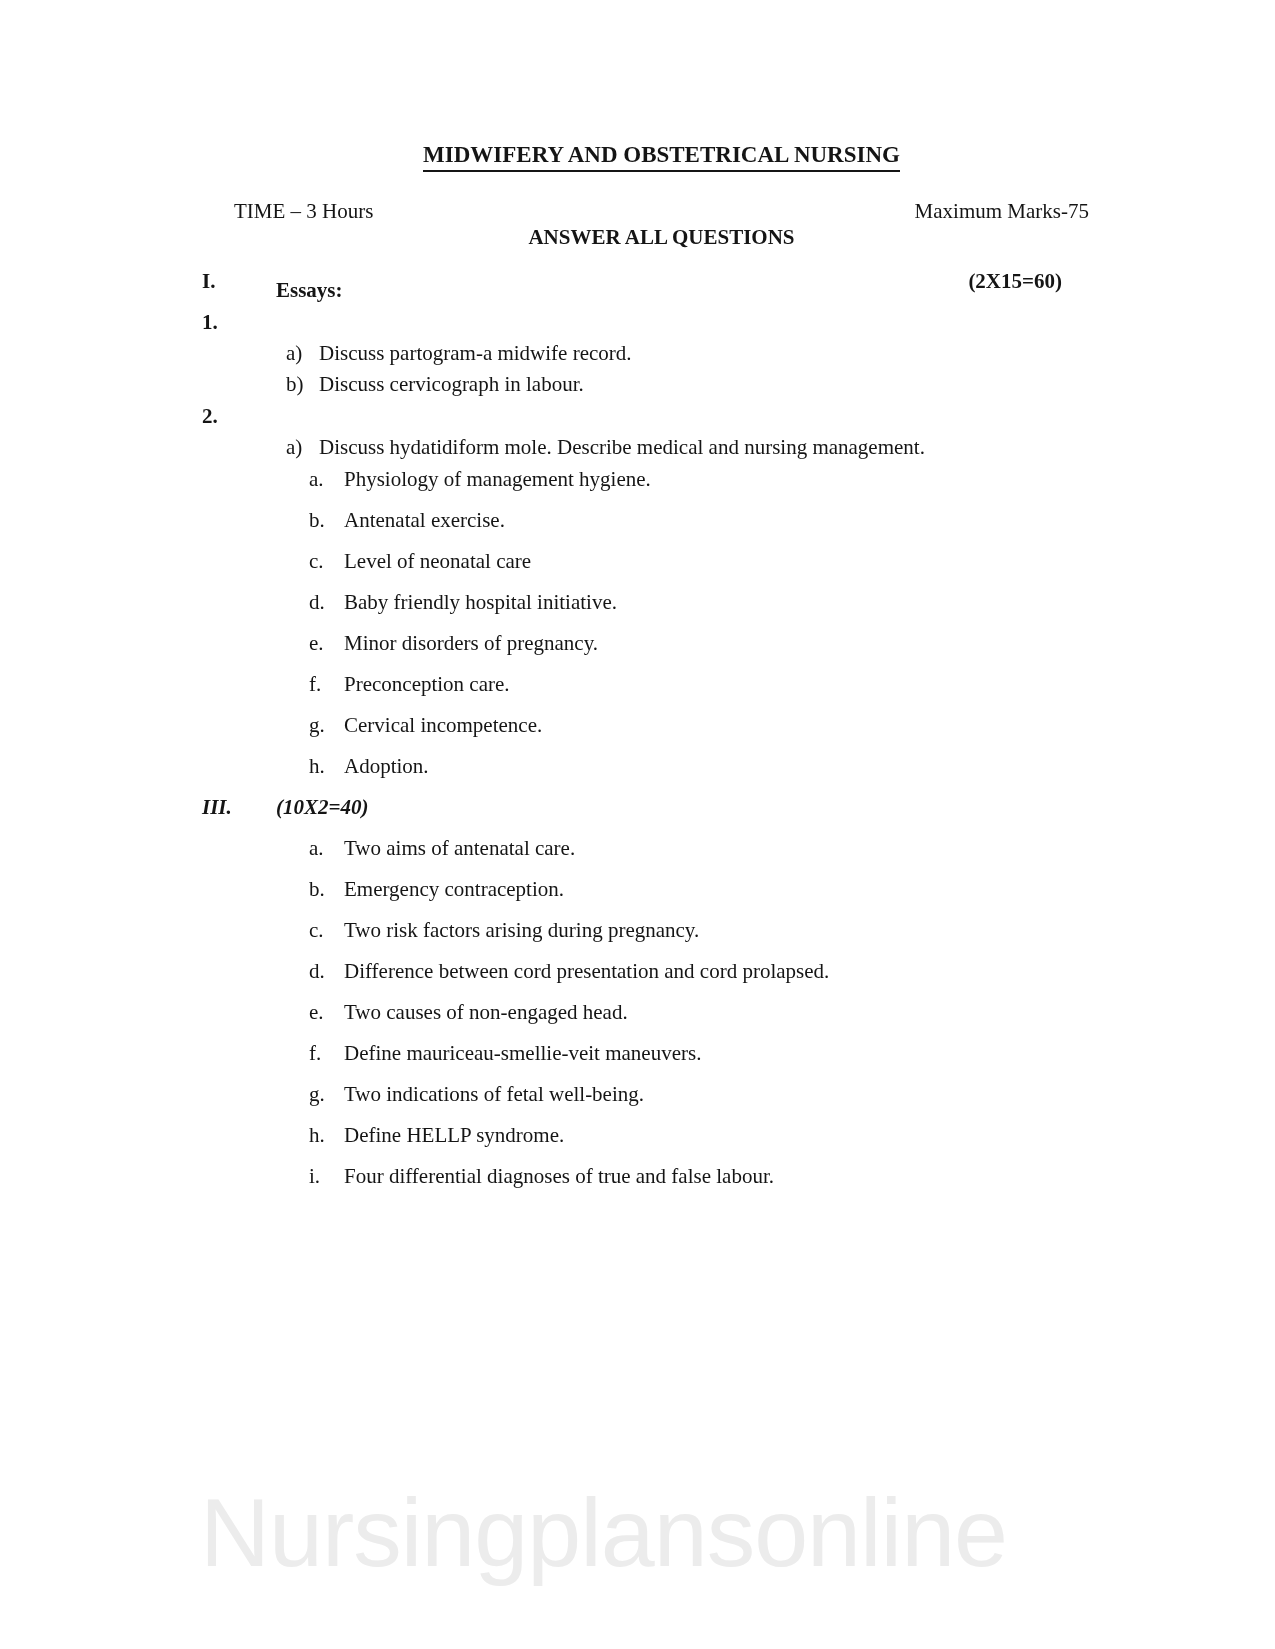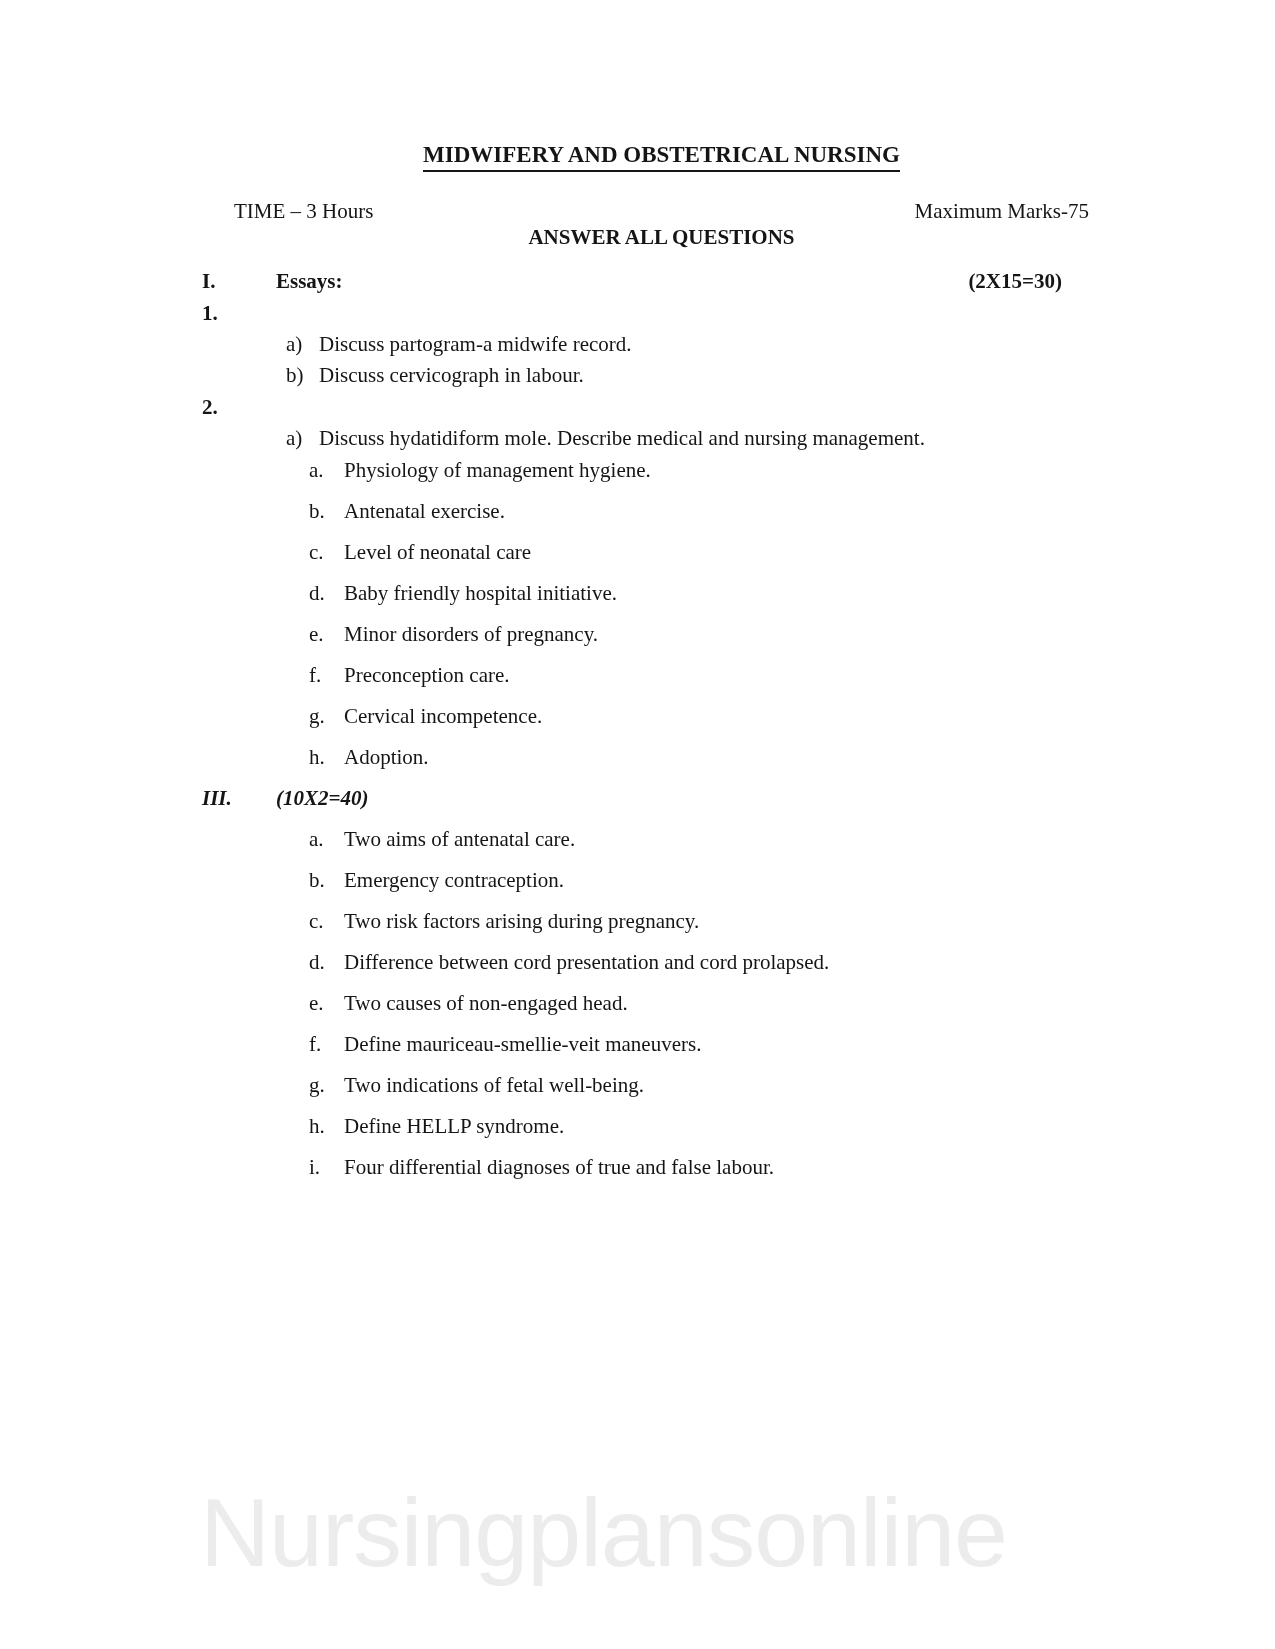--- a/index.html
+++ b/index.html
@@ -49,20 +49,21 @@
     margin-top: 18px;
   }
   .section-row .numeral {
     width: 74px;
     flex: 0 0 74px;
     font-weight: bold;
   }
   .section-row .heading {
     flex: 1;
     font-weight: bold;
+    margin-top: 9px;
   }
   .section-row .marks {
     font-weight: bold;
     white-space: nowrap;
   }
   .q-number {
     padding-left: 178px;
     font-weight: bold;
     margin-top: 6px;
   }
@@ -109,21 +110,21 @@
   <div class="time-row">
     <span>TIME – 3 Hours</span>
     <span>Maximum Marks-75</span>
   </div>
 
   <div class="answer-all">ANSWER ALL QUESTIONS</div>
 
   <div class="section-row">
     <span class="numeral">I.</span>
     <span class="heading">Essays:</span>
-    <span class="marks">(2X15=30)</span>
+    <span class="marks">(2X15=60)</span>
   </div>
 
   <div class="q-number">1.</div>
 
   <div class="essay-part">
     <span class="marker">a)</span>
     <span class="text">Discuss partogram-a midwife record.</span>
   </div>
   <div class="essay-part">
     <span class="marker">b)</span>

